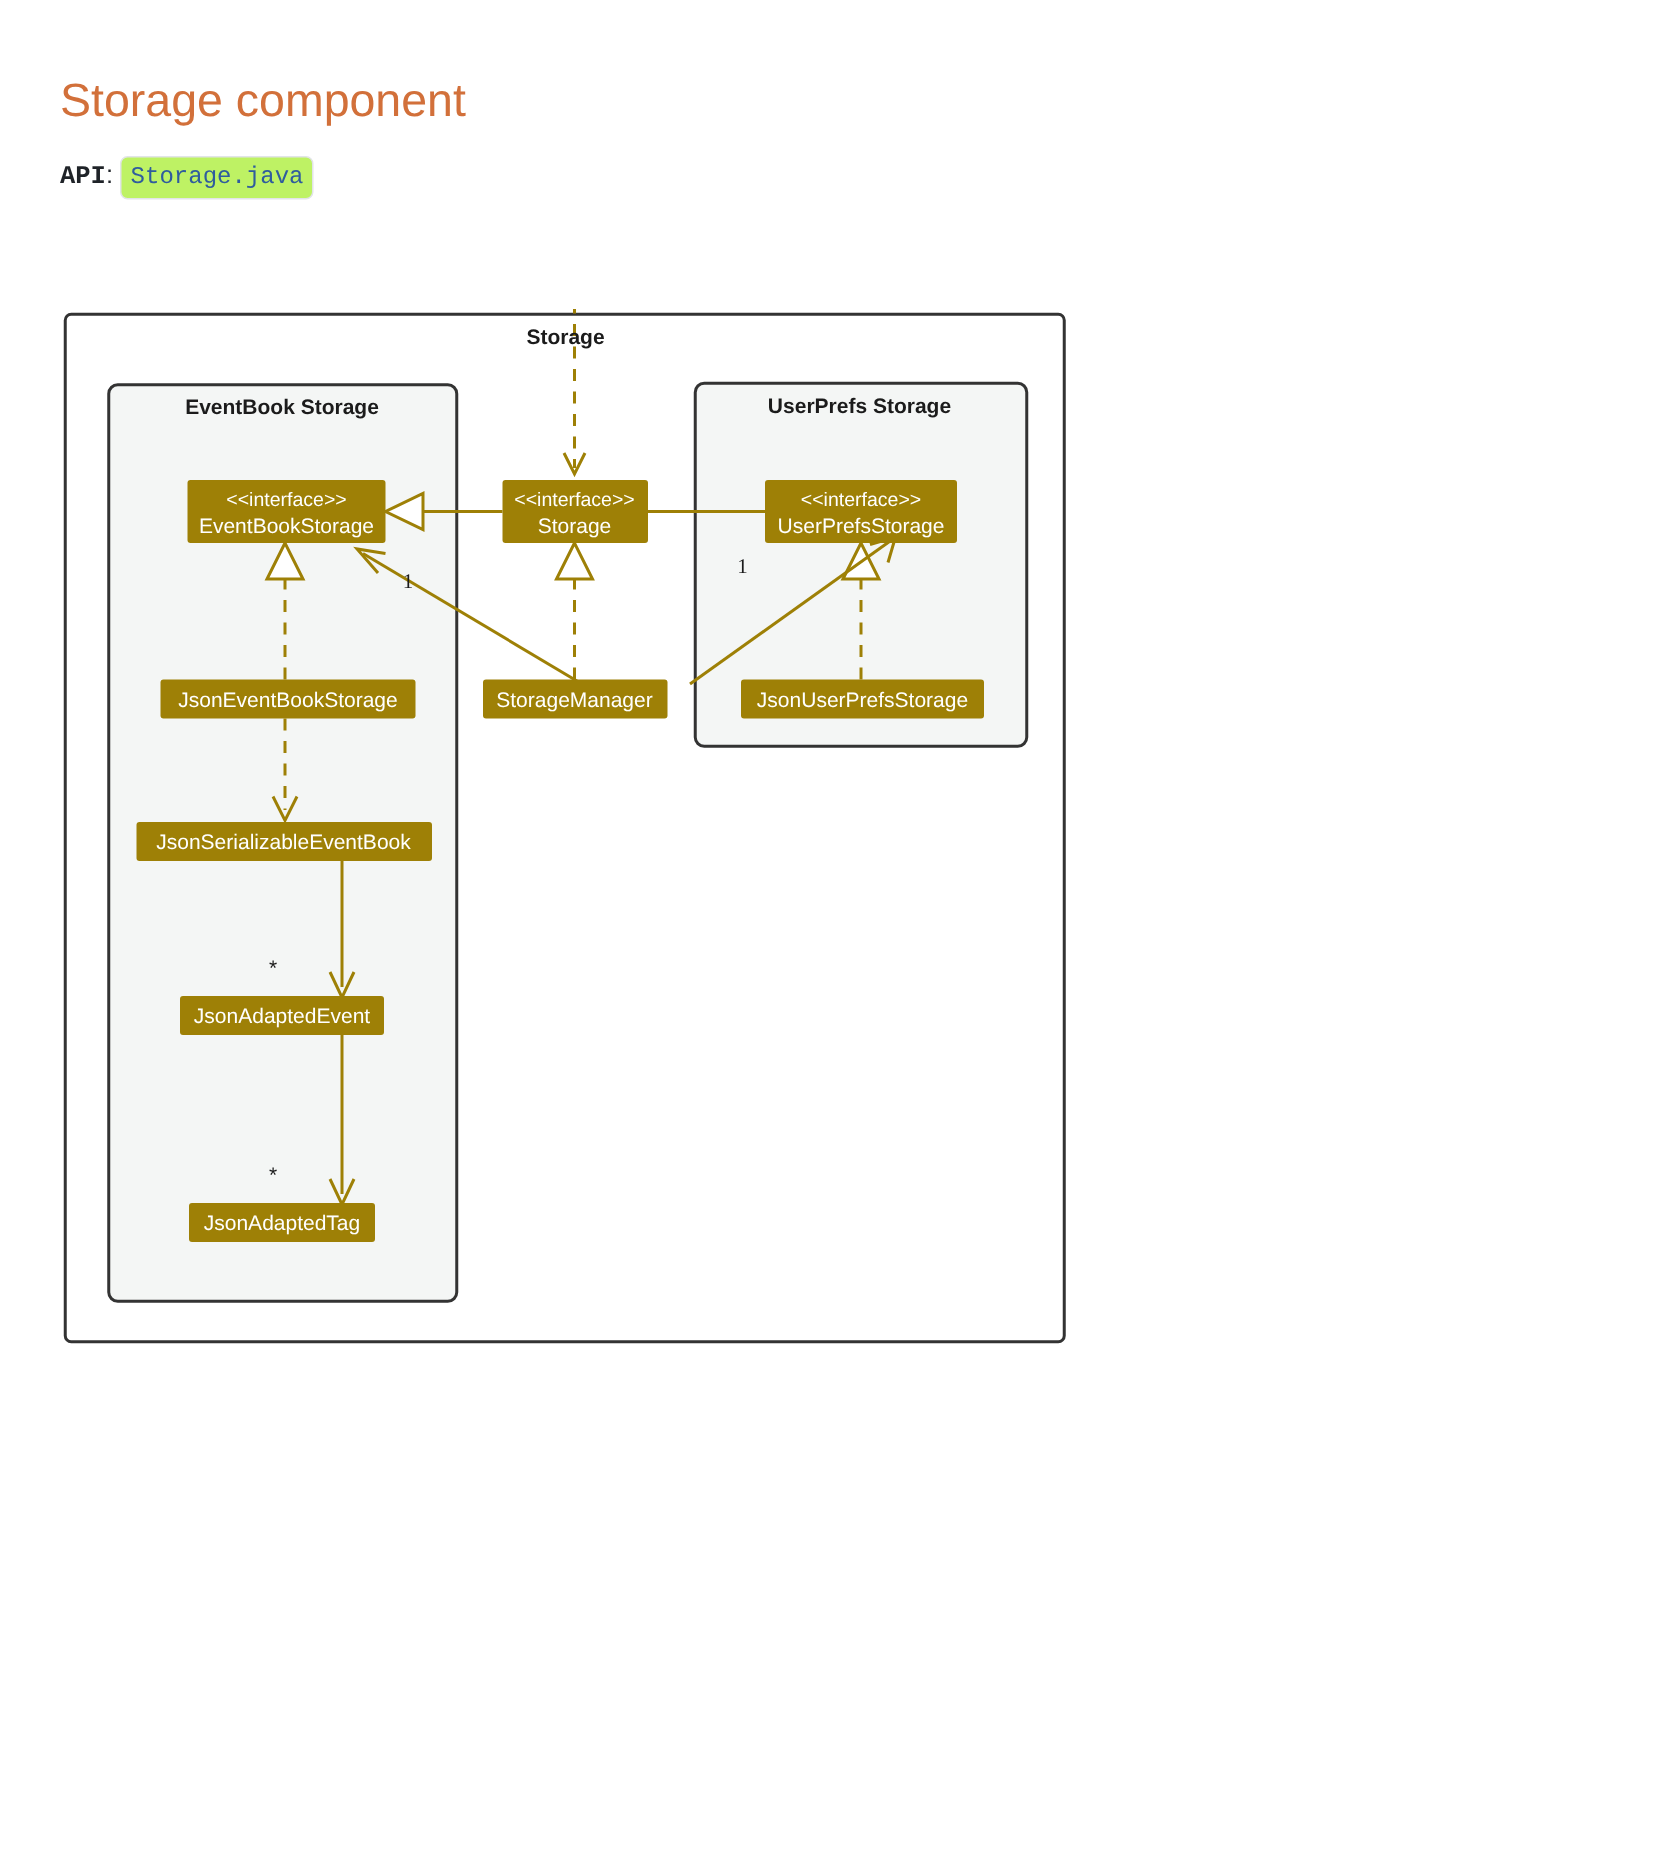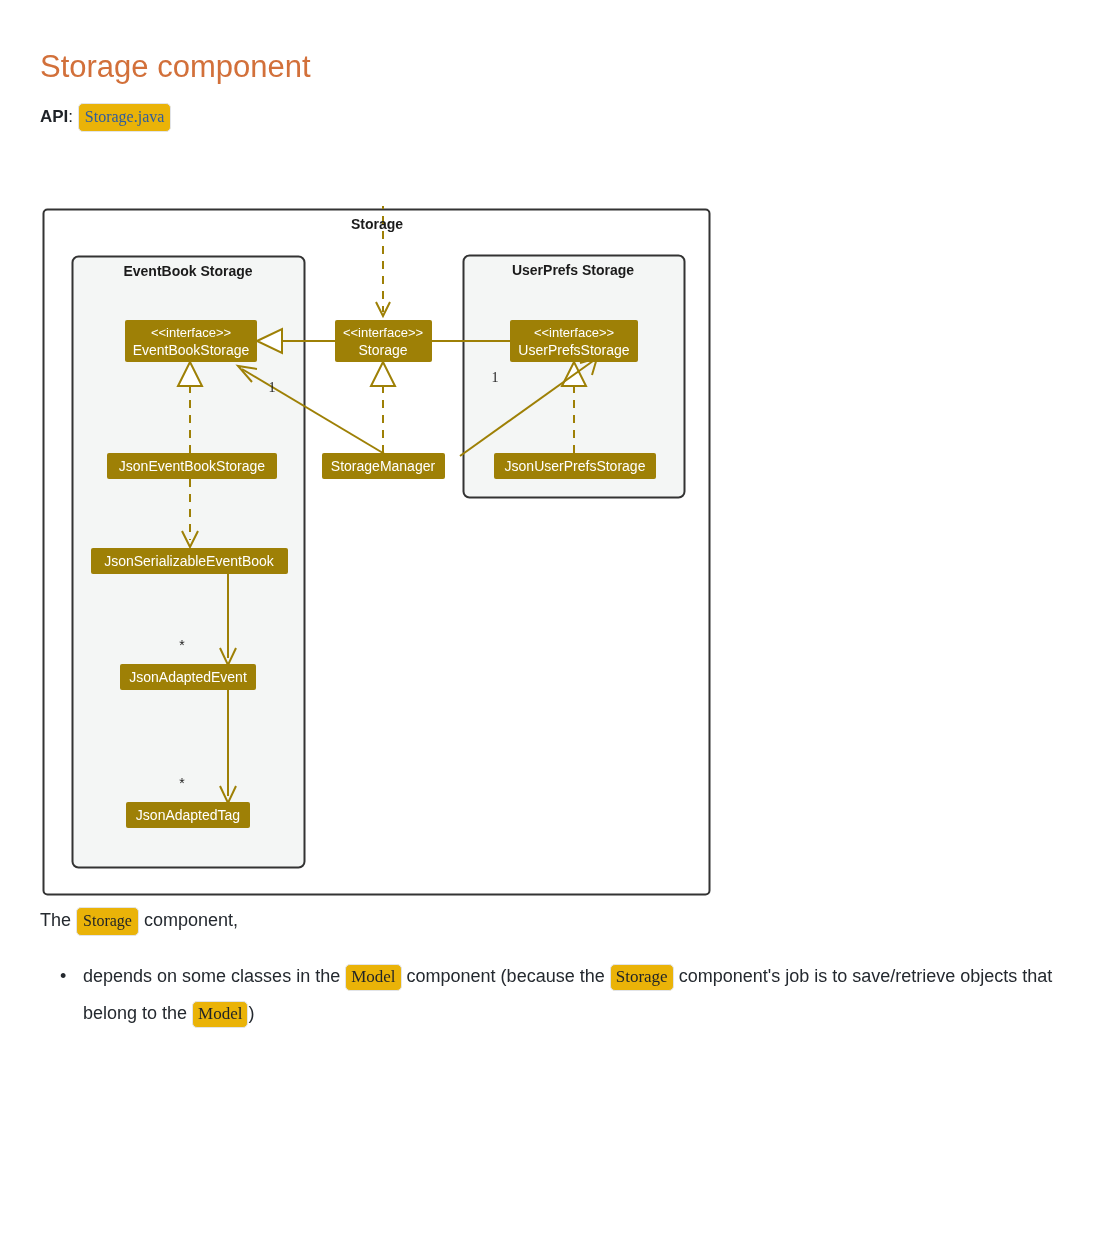--- a/index.html
+++ b/index.html
@@ -40,31 +40,32 @@
     left: 40px;
     top: 103px;
     font-size: 17px;
     line-height: 28px;
     white-space: nowrap;
   }
   .api-label {
     font-weight: bold;
     color: #1f2328;
     font-size: 17px;
+    font-family: Liberation Mono, monospace;
   }
   .api-colon { color: #1f2328; font-size: 17px; }
   .code-chip {
     display: inline-block;
-    font-family: Liberation Serif, serif;
+    font-family: Liberation Mono, monospace;
     font-size: 16px;
     line-height: 20px;
     padding: 3px 6px 4px 6px;
     border: 1px solid #e2e4e8;
     border-radius: 5px;
-    background: #eab308;
+    background: #bef264;
     color: #1f2328;
     vertical-align: baseline;
   }
   .code-chip.link { color: #2f5c9e; }
 
   
   .diagram {
     position: absolute;
     left: 40px;
     top: 206px;
@@ -219,23 +220,17 @@
 
       <text x="533" y="69" text-anchor="middle" fill="#1b1b1b" font-size="14" font-weight="bold" font-family="Liberation Sans, sans-serif">UserPrefs Storage</text>
 
       <text x="232" y="186" text-anchor="middle" fill="#1b1b1b" font-size="14" font-family="Liberation Serif, serif">1</text>
       <text x="455" y="176" text-anchor="middle" fill="#1b1b1b" font-size="14" font-family="Liberation Serif, serif">1</text>
       <text x="142" y="444" text-anchor="middle" fill="#1b1b1b" font-size="14" font-family="Liberation Sans, sans-serif">*</text>
       <text x="142" y="582" text-anchor="middle" fill="#1b1b1b" font-size="14" font-family="Liberation Sans, sans-serif">*</text>
     </svg>
   </div>
 
-  <div class="intro">
-    <span>The</span>
-    <span class="code-chip">Storage</span>
-    <span>component,</span>
-  </div>
 
   <ul class="bullets">
-    <li>depends on some classes in the <span class="code-chip">Model</span> component (because the <span class="code-chip">Storage</span> component's job is to save/retrieve objects that belong to the <span class="code-chip">Model</span>)</li>
   </ul>
 
 </div>
 
 </body></html>

